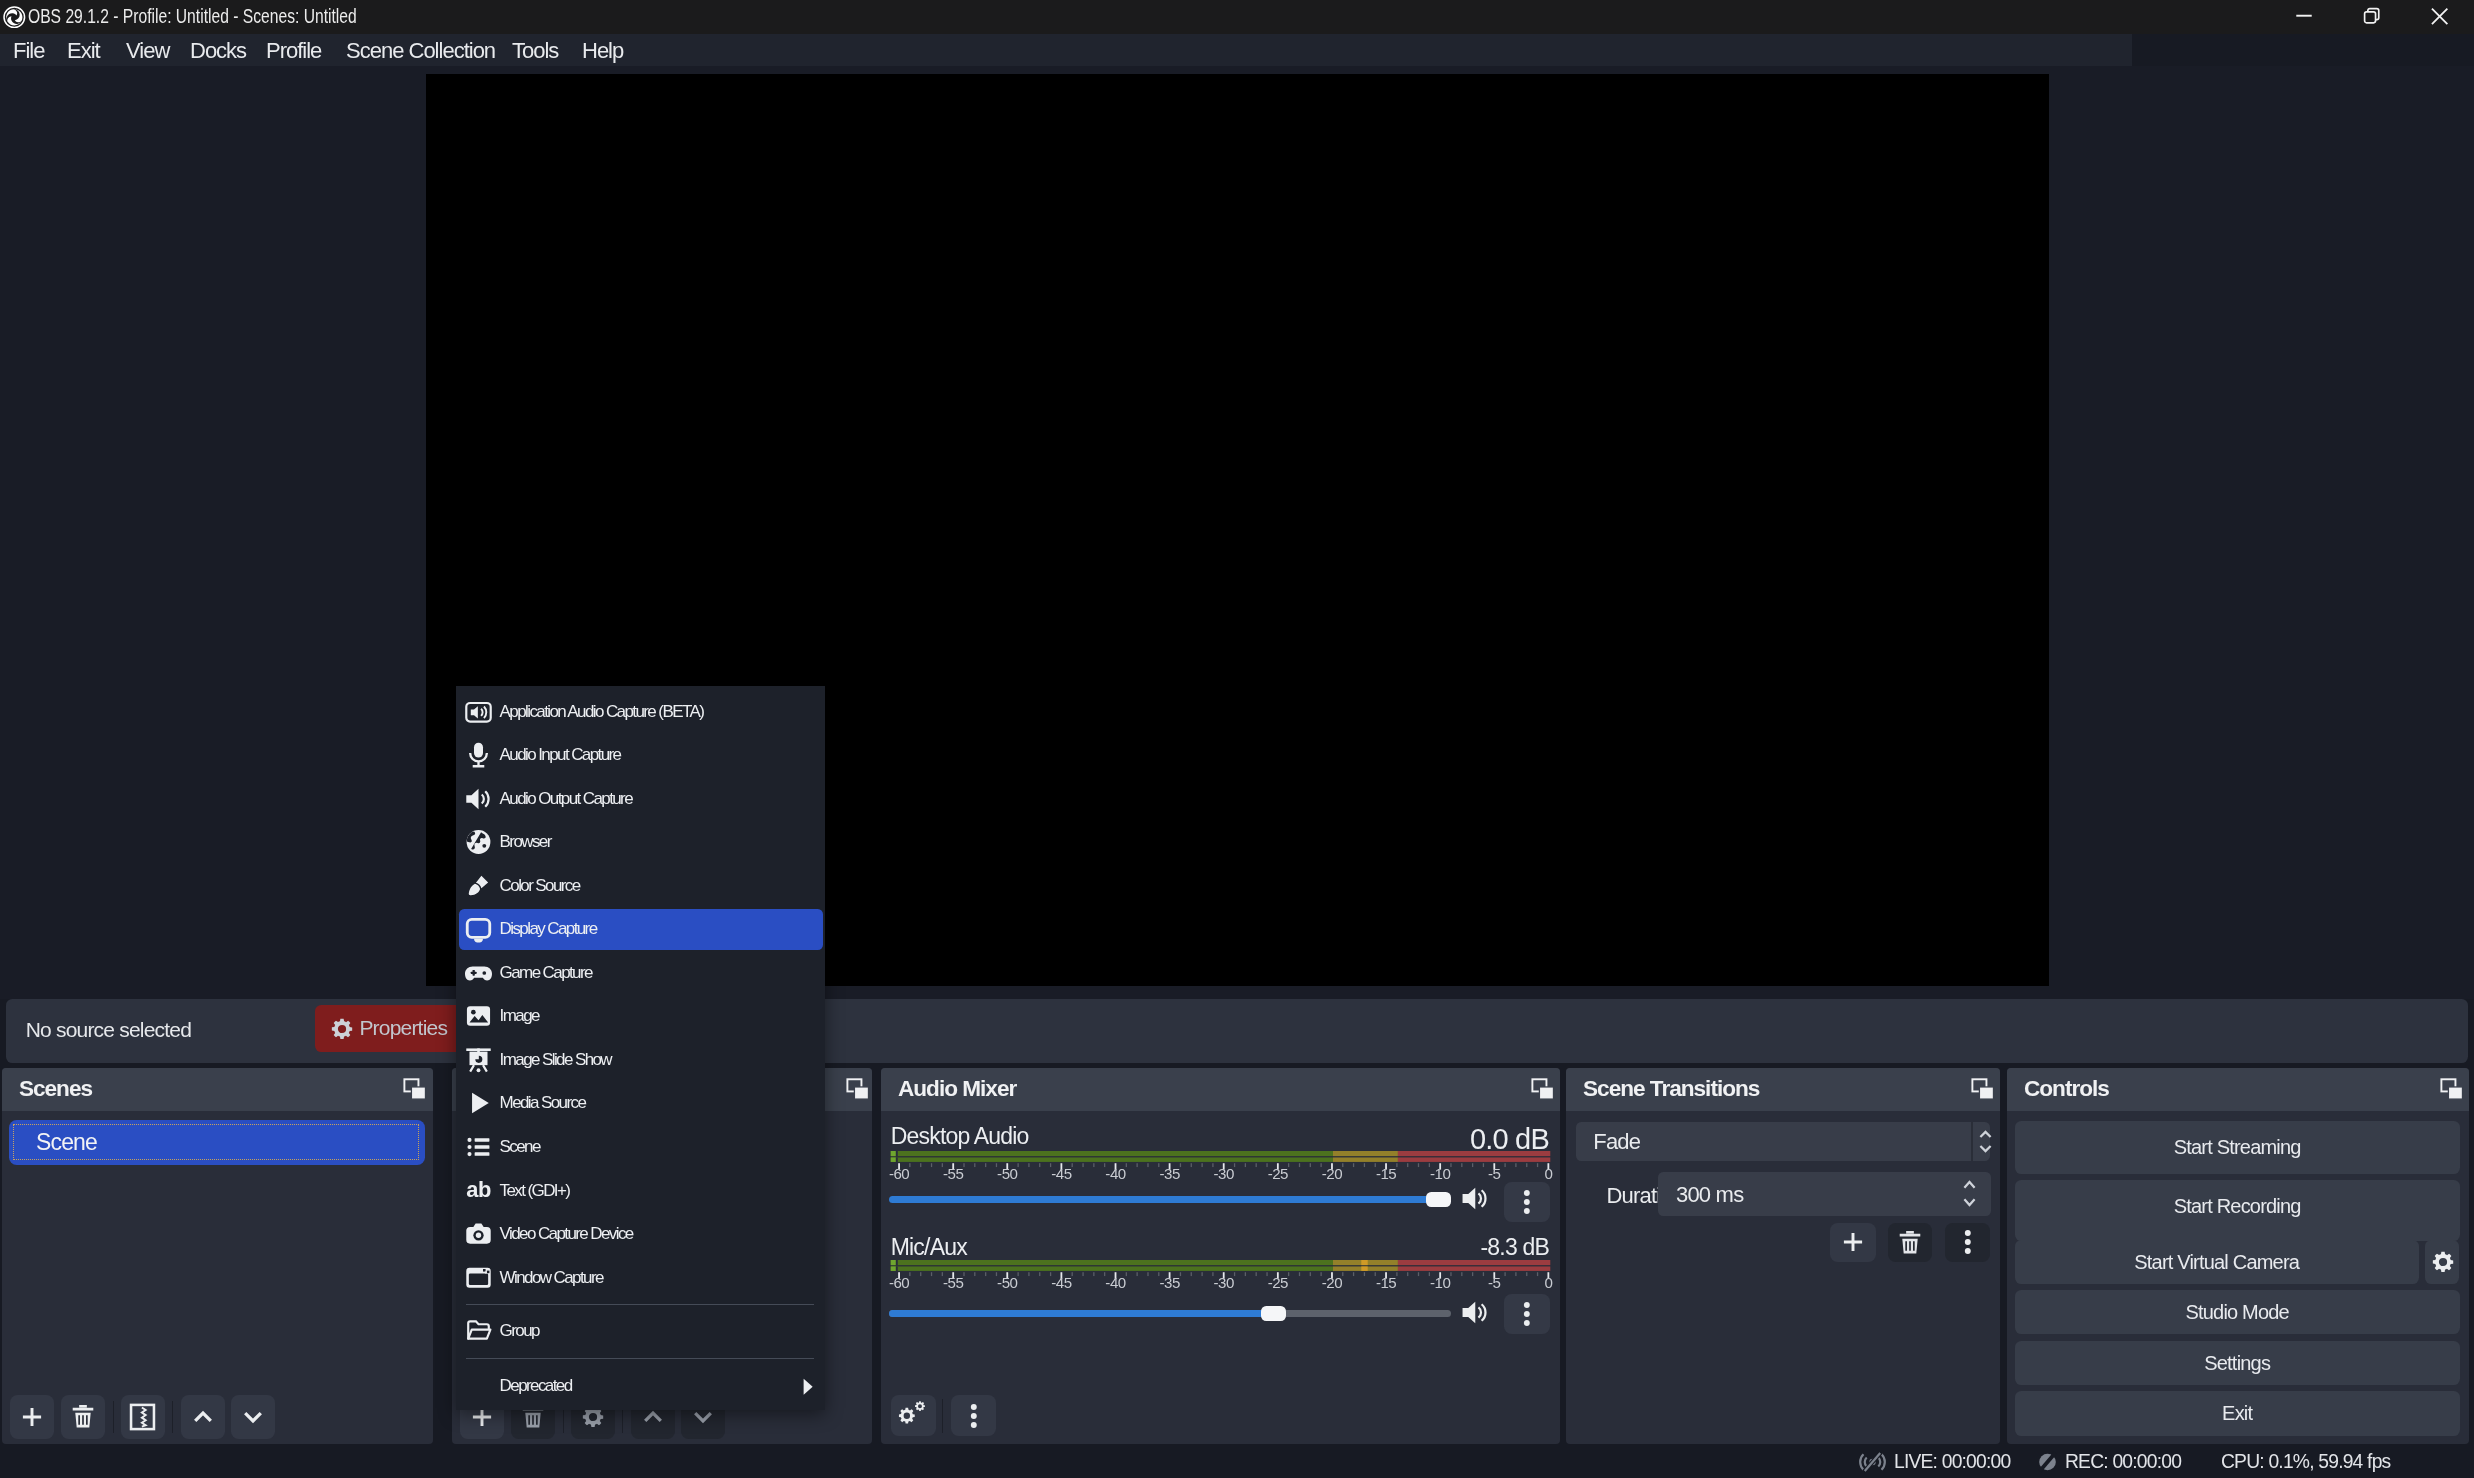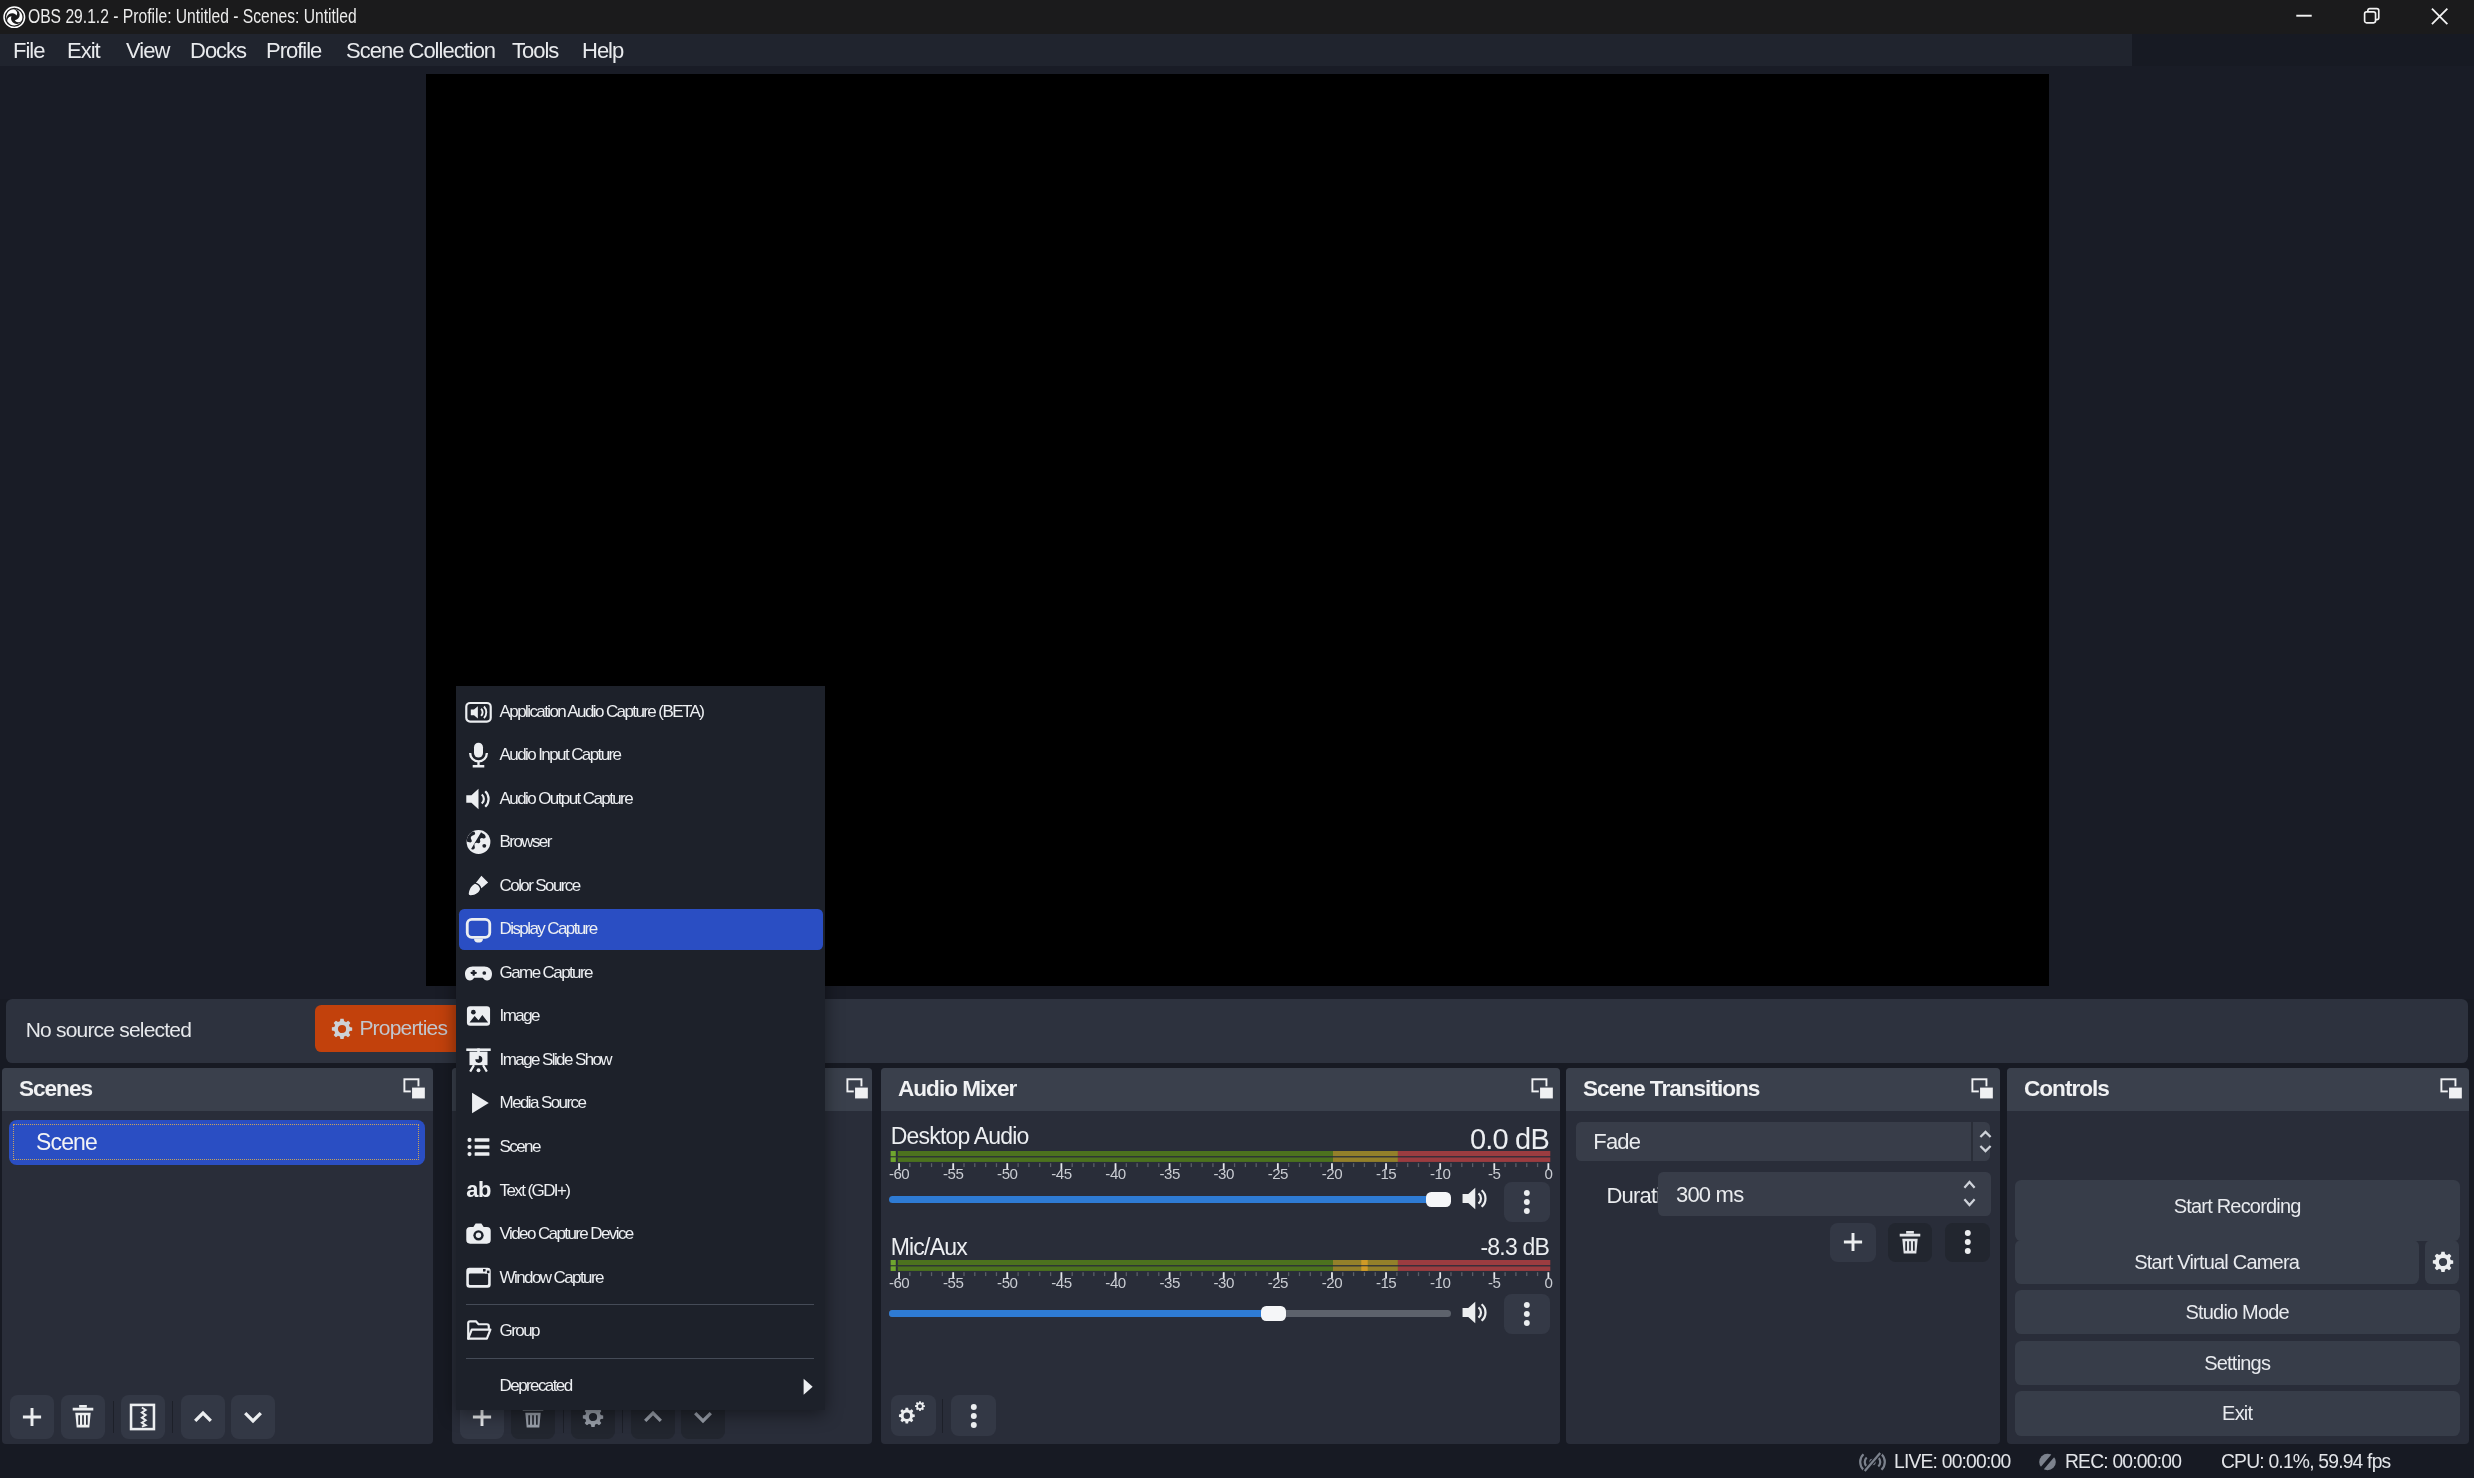--- a/index.html
+++ b/index.html
@@ -72,21 +72,21 @@
     <span class="mitem" style="left:266px;">Profile</span>
     <span class="mitem" style="left:346px;">Scene Collection</span>
     <span class="mitem" style="left:512px;">Tools</span>
     <span class="mitem" style="left:582px;">Help</span>
   </div>
   <div class="abs" id="central">
       <div class="abs" id="canvas"></div>
     </div>
   <div class="abs" id="srctoolbar">
     <span class="abs" style="left:19.3px;top:18.7px;font-size:21px;color:#e6e8eb;">No source selected</span>
-    <div class="abs" style="left:309px;top:5.8px;width:166px;height:47px;background:#c2410c;border-radius:6.4px;">
+    <div class="abs" style="left:309px;top:5.8px;width:166px;height:47px;background:#7f1d1d;border-radius:6.4px;">
       <svg class="abs" style="left:13.5px;top:11px;" width="26" height="26" viewBox="0 0 24 24">
         <path fill-rule="evenodd" fill="#cdd1d7" d="M12 8.2a3.8 3.8 0 1 0 0 7.6 3.8 3.8 0 0 0 0-7.6zm9.4 5.3c.05-.49.05-2.51 0-3l-2.3-.38a7.2 7.2 0 0 0-.73-1.76l1.36-1.9a9.6 9.6 0 0 0-2.13-2.13l-1.9 1.36a7.2 7.2 0 0 0-1.76-.73L13.5 2.6c-.49-.05-2.51-.05-3 0l-.38 2.3a7.2 7.2 0 0 0-1.76.73l-1.9-1.36A9.6 9.6 0 0 0 4.33 6.4l1.36 1.9a7.2 7.2 0 0 0-.73 1.76l-2.3.38c-.05.49-.05 2.51 0 3l2.3.38c.17.63.42 1.22.73 1.76l-1.36 1.9a9.6 9.6 0 0 0 2.13 2.13l1.9-1.36c.54.31 1.13.56 1.76.73l.38 2.3c.49.05 2.51.05 3 0l.38-2.3a7.2 7.2 0 0 0 1.76-.73l1.9 1.36a9.6 9.6 0 0 0 2.13-2.13l-1.36-1.9c.31-.54.56-1.13.73-1.76z"></path>
       </svg>
       <span class="abs" style="left:44px;top:11.6px;font-size:21px;color:#c2c6cd;">Properties</span>
     </div>
   </div>
 
   <div class="panel" id="dock-scenes" style="left:1.9px; width:431px;">
     <div class="ptitle">
         <span>Scenes</span>
@@ -441,20 +441,21 @@
     </div>
   </div>
   <div class="panel" id="dock-controls" style="left:2007px; width:462px;">
     <div class="ptitle">
         <span>Controls</span>
       <svg class="abs" style="left:433px;top:10.3px;" width="24.5" height="23" viewBox="0 0 38 36">
         <rect x="2" y="2" width="22" height="19" fill="none" stroke="#f0f1f3" stroke-width="3"></rect>
         <rect x="13" y="14" width="22" height="19" fill="#f0f1f3" stroke="#3a404c" stroke-width="2"></rect>
       </svg>
     </div>
+    <div class="cbtn" style="left:7.7px;top:53px;width:445px;height:53px;line-height:53px;">Start Streaming</div>
     <div class="cbtn" style="left:7.7px;top:112px;width:445px;height:61px;line-height:53px;">Start Recording</div>
     <div class="cbtn" style="left:7.7px;top:172px;width:404px;height:44px;line-height:44px;">Start Virtual Camera</div>
     <div class="cbtn" style="left:418px;top:172px;width:34px;height:44px;">
       <svg class="abs" style="left:4.5px;top:9px;" width="26" height="26" viewBox="0 0 24 24">
         <path fill-rule="evenodd" fill="#eceef0" d="M12 8.2a3.8 3.8 0 1 0 0 7.6 3.8 3.8 0 0 0 0-7.6zm9.4 5.3c.05-.49.05-2.51 0-3l-2.3-.38a7.2 7.2 0 0 0-.73-1.76l1.36-1.9a9.6 9.6 0 0 0-2.13-2.13l-1.9 1.36a7.2 7.2 0 0 0-1.76-.73L13.5 2.6c-.49-.05-2.51-.05-3 0l-.38 2.3a7.2 7.2 0 0 0-1.76.73l-1.9-1.36A9.6 9.6 0 0 0 4.33 6.4l1.36 1.9a7.2 7.2 0 0 0-.73 1.76l-2.3.38c-.05.49-.05 2.51 0 3l2.3.38c.17.63.42 1.22.73 1.76l-1.36 1.9a9.6 9.6 0 0 0 2.13 2.13l1.9-1.36c.54.31 1.13.56 1.76.73l.38 2.3c.49.05 2.51.05 3 0l.38-2.3a7.2 7.2 0 0 0 1.76-.73l1.9 1.36a9.6 9.6 0 0 0 2.13-2.13l-1.36-1.9c.31-.54.56-1.13.73-1.76z"></path>
       </svg>
     </div>
     <div class="cbtn" style="left:7.7px;top:222px;width:445px;height:44px;line-height:44px;">Studio Mode</div>
     <div class="cbtn" style="left:7.7px;top:273px;width:445px;height:44px;line-height:44px;">Settings</div>
     <div class="cbtn" style="left:7.7px;top:323px;width:445px;height:45px;line-height:45px;">Exit</div>

